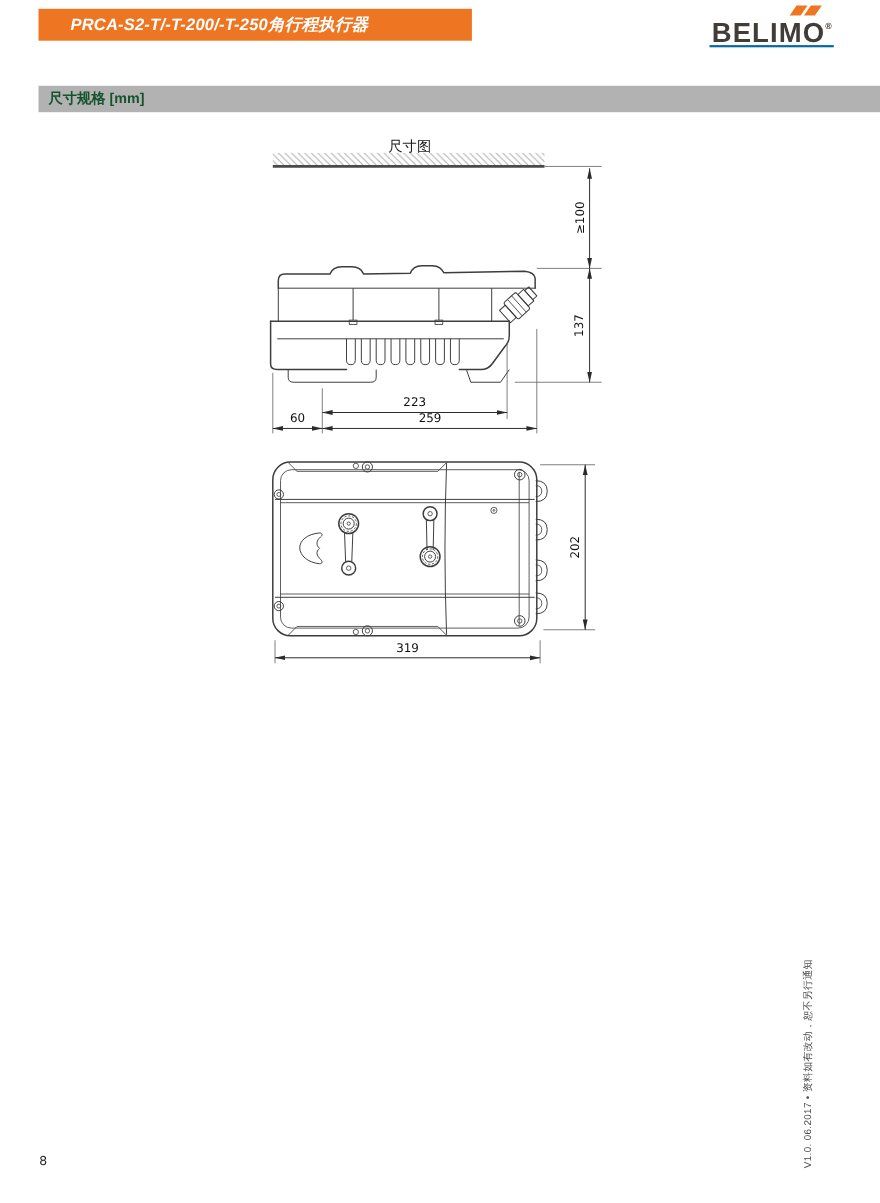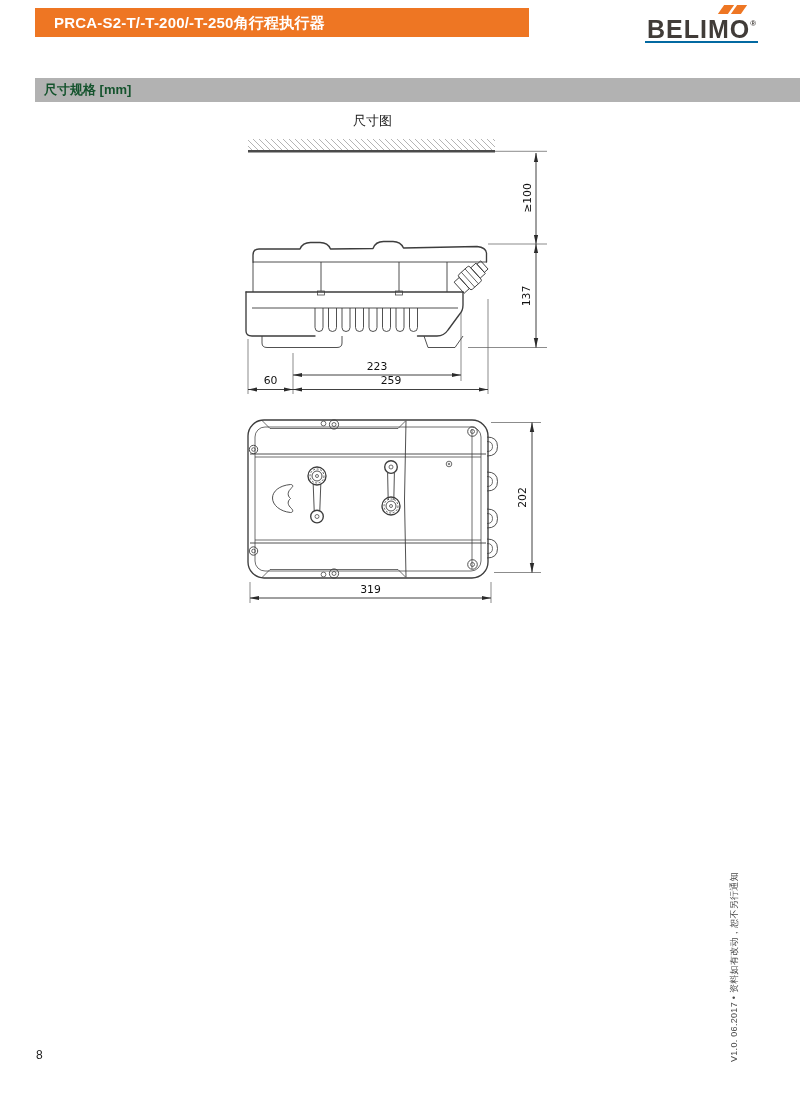--- a/index.html
+++ b/index.html
@@ -2,24 +2,25 @@
 <html><head>
 <meta charset="utf-8">
 <style>
   html,body { margin:0; padding:0; background:#ffffff; }
   .page {
     position:relative; width:800px; height:1094px; background:#fff; overflow:hidden;
     font-family:"Liberation Sans", sans-serif; color:#1a1a1a;
   }
   
   .title-bar {
-    position:absolute; left:35px; top:8px; width:494px; height:29px;
+    position:absolute; left:35px; top:8px; width:394px; height:29px;
     background:#EE7623; color:#ffffff; font-weight:bold; font-size:15px;
-    line-height:29px; padding-left:19px; box-sizing:border-box; letter-spacing:0.2px;
+    line-height:29px; padding-left:29px; box-sizing:border-box; letter-spacing:0.2px;
     white-space:nowrap;
+    font-style:italic;
   }
   .logo {
     position:absolute; left:645px; top:9px; height:30px; padding:0 2px 2px 2px;
     border-bottom:2px solid #0369a1;
   }
   .logo .brand {
     font-weight:bold; font-size:25px; line-height:30px; color:#413C38;
     letter-spacing:1px; font-family:"Liberation Sans", sans-serif;
   }
   .logo .brand sup { font-size:8px; vertical-align:12px; letter-spacing:0; }
@@ -28,21 +29,21 @@
     display:block; width:10px; height:9px; background:#EE7623; transform:skewX(-35deg);
   }
   
   .section-bar {
     position:absolute; left:35px; top:78px; width:792px; height:24px;
     background:#B2B2B2; color:#14532d; font-size:13px; font-weight:bold;
     line-height:24px; padding-left:9px; box-sizing:border-box;
   }
   
   .figure-title {
-    position:absolute; left:285px; top:112px; width:175px; text-align:center;
+    position:absolute; left:285px; top:124px; width:175px; text-align:center;
     font-size:13px; color:#1a1a1a;
   }
   svg.drawing { position:absolute; left:0; top:0; }
   .o1 { stroke:#3d3d3d; stroke-width:1.35; fill:none; stroke-linejoin:round; stroke-linecap:round; }
   .o2 { stroke:#3d3d3d; stroke-width:0.9;  fill:none; stroke-linejoin:round; }
   .o3 { stroke:#3d3d3d; stroke-width:0.75; fill:none; }
   .knurl { stroke:#3d3d3d; stroke-width:0.8; fill:none; stroke-dasharray:2 1.6; }
   .ext { stroke:#5a5a5a; stroke-width:0.7; fill:none; }
   .dim { stroke:#2b2b2b; stroke-width:0.9; fill:none; }
   .dim-label {

